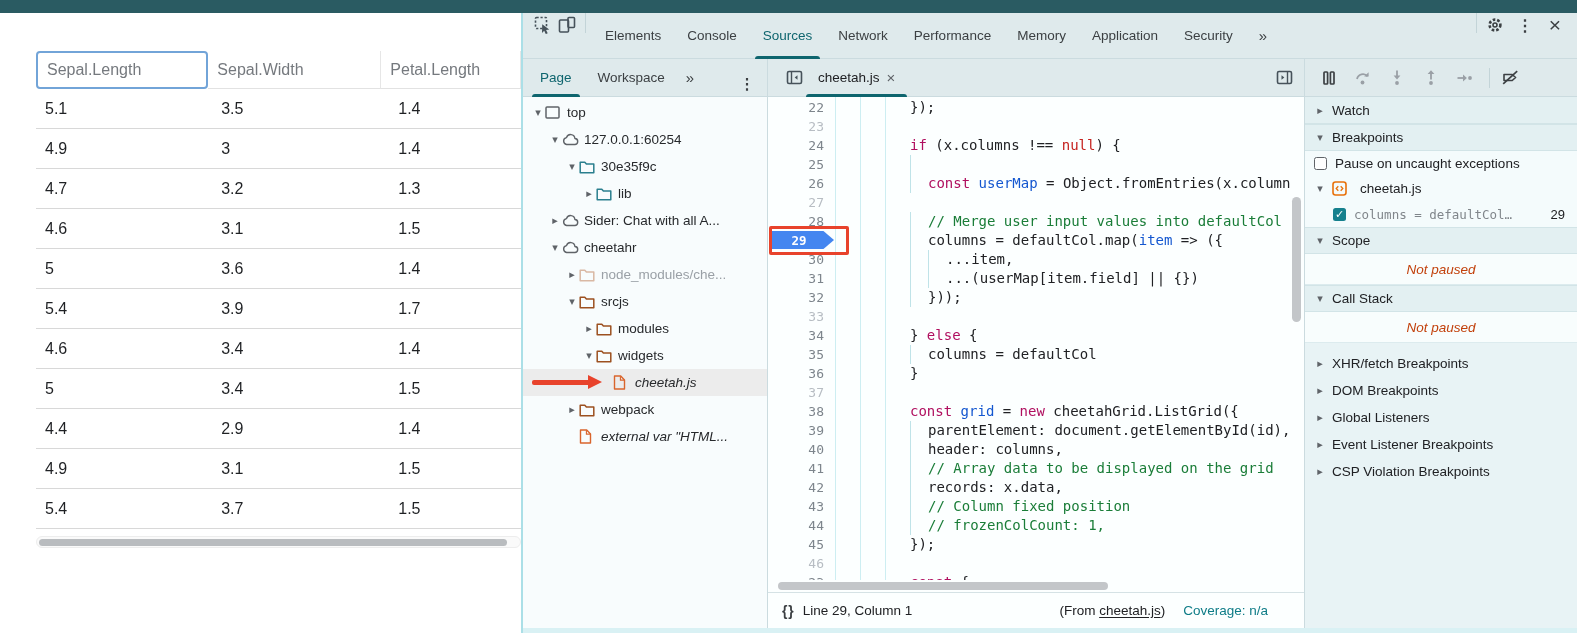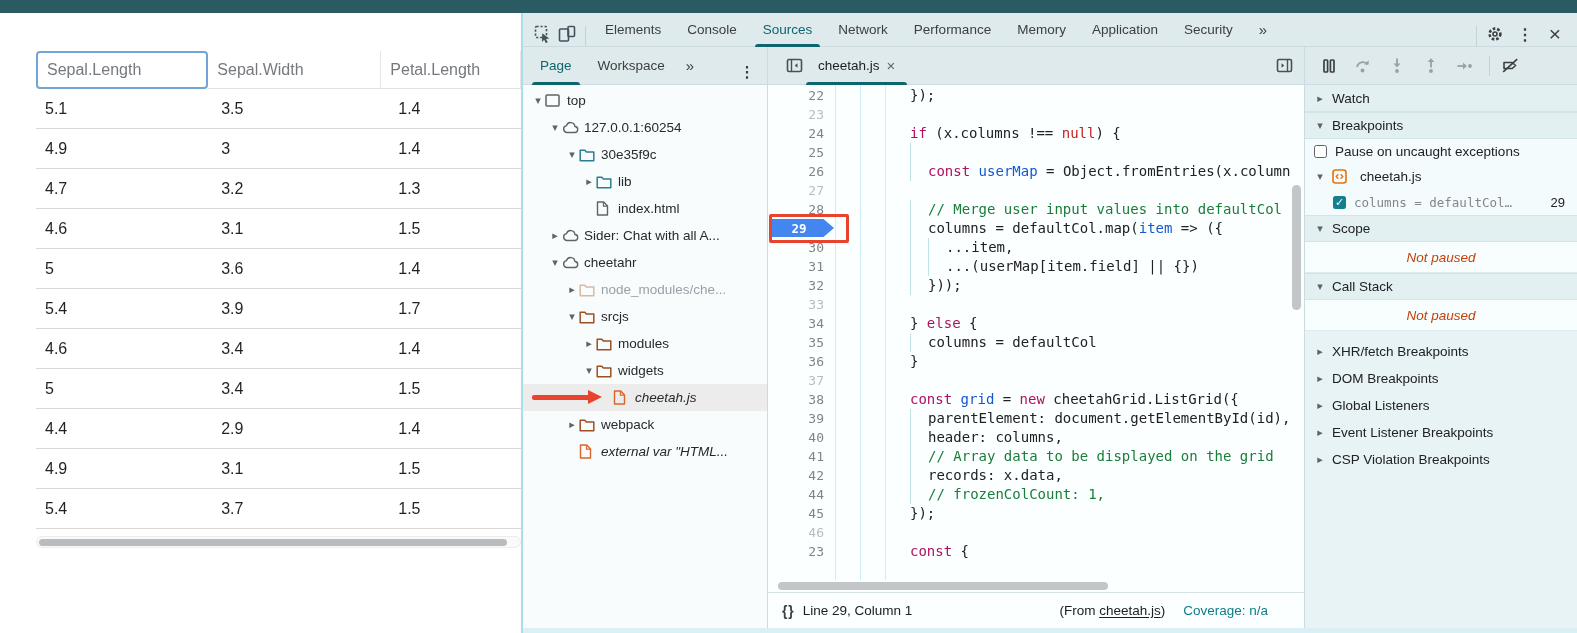--- a/index.html
+++ b/index.html
@@ -21,22 +21,22 @@
   .g-row { display:flex; height:40px; border-bottom:1px solid #d8d8d8;gap:14px; }
   .g-cell { font-size:16px; color:#1f2124; padding-left:9px; display:flex; align-items:center; }
   #page-hscroll { position:absolute; left:36px; top:523px; width:485px; height:12px;
     background:#fafafa; border:1px solid #ededed; border-radius:6px; }
   #page-hscroll .thumb { position:absolute; left:2px; top:2px; width:468px; height:7px;
     background:#b9bcbf; border-radius:4px; }
 
   
   #devtools { left:521px; top:13px; width:1056px; height:620px; background:#fcffff;
     border-left:2px solid #abdfe7; display:flex; flex-direction:column; }
-  .toolbar1 { height:34px; background:#dfeaec; border-bottom:1px solid #cbdbdf;
-    display:flex; align-items:flex-end; }
+  .toolbar1 { height:46px; background:#dfeaec; border-bottom:1px solid #cbdbdf;
+    display:flex; align-items:flex-start; }
   .toolbar2 { height:38px; background:#dfeaec; border-bottom:1px solid #cbdbdf; display:flex; }
   #dt-content { flex:1; display:flex; min-height:0; }
   #bottom-strip { height:5px; background:#d9f1f4; }
 
   .vsep { width:1px; height:20px; background:#c3d4d8; margin:0 6px; }
   .dt-tab { padding:0 13px; height:100%; display:flex; align-items:center; font-size:13.5px;
     color:#3c4043; position:relative; white-space:nowrap; }
   .dt-tab.active { color:#0e656e; }
   .dt-tab.active::after { content:""; position:absolute; left:5px; right:5px; bottom:-1px;
     height:3px; background:#0e656e; border-radius:3px 3px 0 0; }
@@ -369,30 +369,20 @@
             </div>
             <div class="tree-row" style="padding-left: 59px;">
               <span class="tw-arrow">▸</span>
               <span class="tw-icon">
                 <svg width="16" height="14" viewBox="0 0 16 14">
                   <path d="M1.2 2.2h4.6l1.6 1.9h7.4v8.7H1.2z" fill="none" stroke="#2a7f8e" stroke-width="1.5" stroke-linejoin="round"></path>
                 </svg>
               </span>
               <span class="tw-label">lib</span>
             </div>
-            <div class="tree-row" style="padding-left: 59px;">
-              <span class="tw-arrow"></span>
-              <span class="tw-icon">
-                <svg width="13" height="15" viewBox="0 0 13 15">
-                  <path d="M1.5 1h6.2L11.5 5v9H1.5z" fill="none" stroke="#5f6368" stroke-width="1.4" stroke-linejoin="round"></path>
-                  <path d="M7.4 1.2v3.9h4" fill="none" stroke="#5f6368" stroke-width="1.1"></path>
-                </svg>
-              </span>
-              <span class="tw-label">index.html</span>
-            </div>
             <div class="tree-row" style="padding-left: 25px;">
               <span class="tw-arrow">▸</span>
               <span class="tw-icon">
                 <svg width="17" height="13" viewBox="0 0 17 13">
                   <path d="M4.6 11.5h7.9a3 3 0 0 0 .4-6A4.3 4.3 0 0 0 4.5 4.6a3.5 3.5 0 0 0 .1 6.9z" fill="none" stroke="#5f6368" stroke-width="1.4" stroke-linejoin="round"></path>
                 </svg>
               </span>
               <span class="tw-label">Sider: Chat with all A...</span>
             </div>
             <div class="tree-row" style="padding-left: 25px;">
@@ -494,20 +484,21 @@
               <div class="code-line"><span class="ln blank">33</span><span class="gutpad"></span><span class="ctext"></span></div>
               <div class="code-line"><span class="ln">34</span><span class="gutpad"></span><span class="ctext"><span class="tok-p">} </span><span class="tok-k">else</span><span class="tok-p"> {</span></span></div>
               <div class="code-line"><span class="ln">35</span><span class="gutpad"></span><span class="ctext"><span class="guide"></span><span class="tok-p">columns = defaultCol</span></span></div>
               <div class="code-line"><span class="ln">36</span><span class="gutpad"></span><span class="ctext"><span class="tok-p">}</span></span></div>
               <div class="code-line"><span class="ln blank">37</span><span class="gutpad"></span><span class="ctext"></span></div>
               <div class="code-line"><span class="ln">38</span><span class="gutpad"></span><span class="ctext"><span class="tok-k">const</span><span class="tok-p"> </span><span class="tok-d">grid</span><span class="tok-p"> = </span><span class="tok-k">new</span><span class="tok-p"> cheetahGrid.ListGrid({</span></span></div>
               <div class="code-line"><span class="ln">39</span><span class="gutpad"></span><span class="ctext"><span class="guide"></span><span class="tok-p">parentElement: document.getElementById(id),</span></span></div>
               <div class="code-line"><span class="ln">40</span><span class="gutpad"></span><span class="ctext"><span class="guide"></span><span class="tok-p">header: columns,</span></span></div>
               <div class="code-line"><span class="ln">41</span><span class="gutpad"></span><span class="ctext"><span class="guide"></span><span class="tok-c">// Array data to be displayed on the grid</span></span></div>
               <div class="code-line"><span class="ln">42</span><span class="gutpad"></span><span class="ctext"><span class="guide"></span><span class="tok-p">records: x.data,</span></span></div>
+              <div class="code-line"><span class="ln">43</span><span class="gutpad"></span><span class="ctext"><span class="guide"></span><span class="tok-c">// Column fixed position</span></span></div>
               <div class="code-line"><span class="ln">44</span><span class="gutpad"></span><span class="ctext"><span class="guide"></span><span class="tok-c">// frozenColCount: 1,</span></span></div>
               <div class="code-line"><span class="ln">45</span><span class="gutpad"></span><span class="ctext"><span class="tok-p">});</span></span></div>
               <div class="code-line"><span class="ln blank">46</span><span class="gutpad"></span><span class="ctext"></span></div>
               <div class="code-line"><span class="ln">23</span><span class="gutpad"></span><span class="ctext"><span class="tok-k">const</span><span class="tok-p"> {</span></span></div>
             </div>
           <div id="bp-marker" style="top: 134px;">29</div>
           <div id="bp-box" style="top: 129px;"></div>
           <div id="editor-vscroll" style="top:100px;height:125px"></div>
         </div>
         <div id="editor-hscroll">

